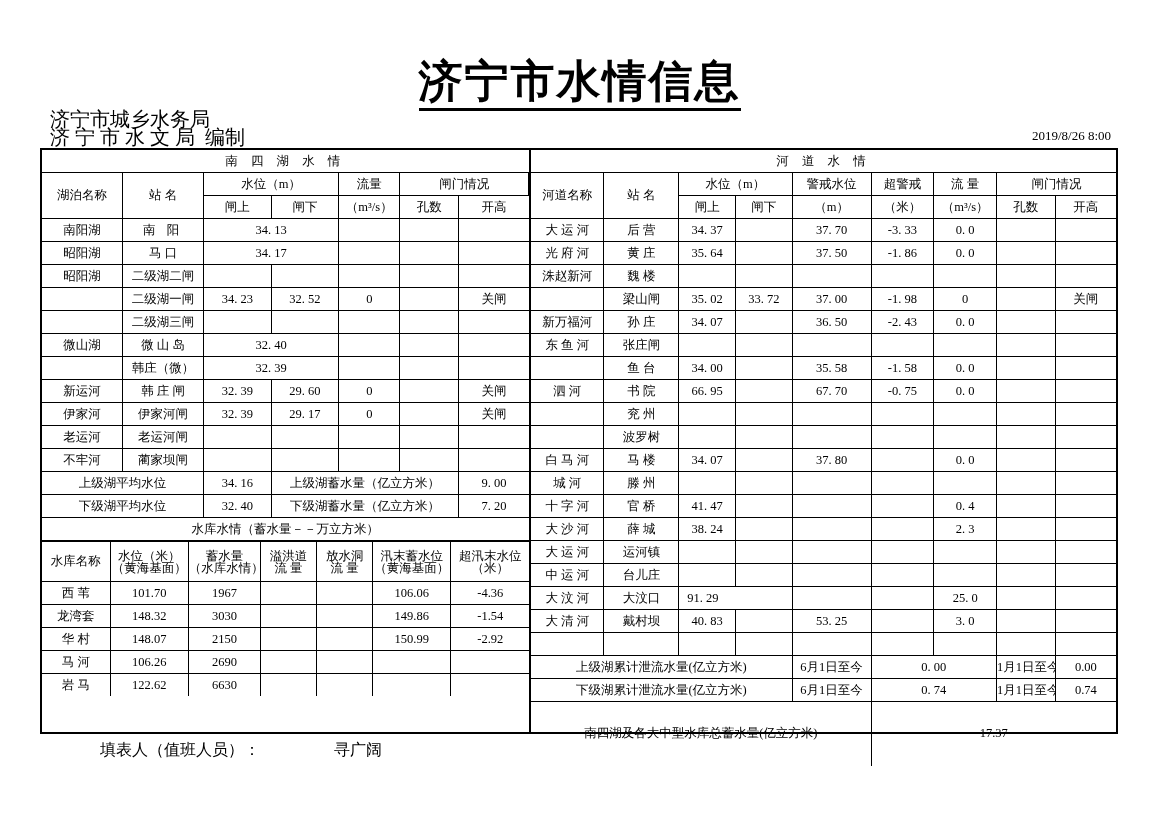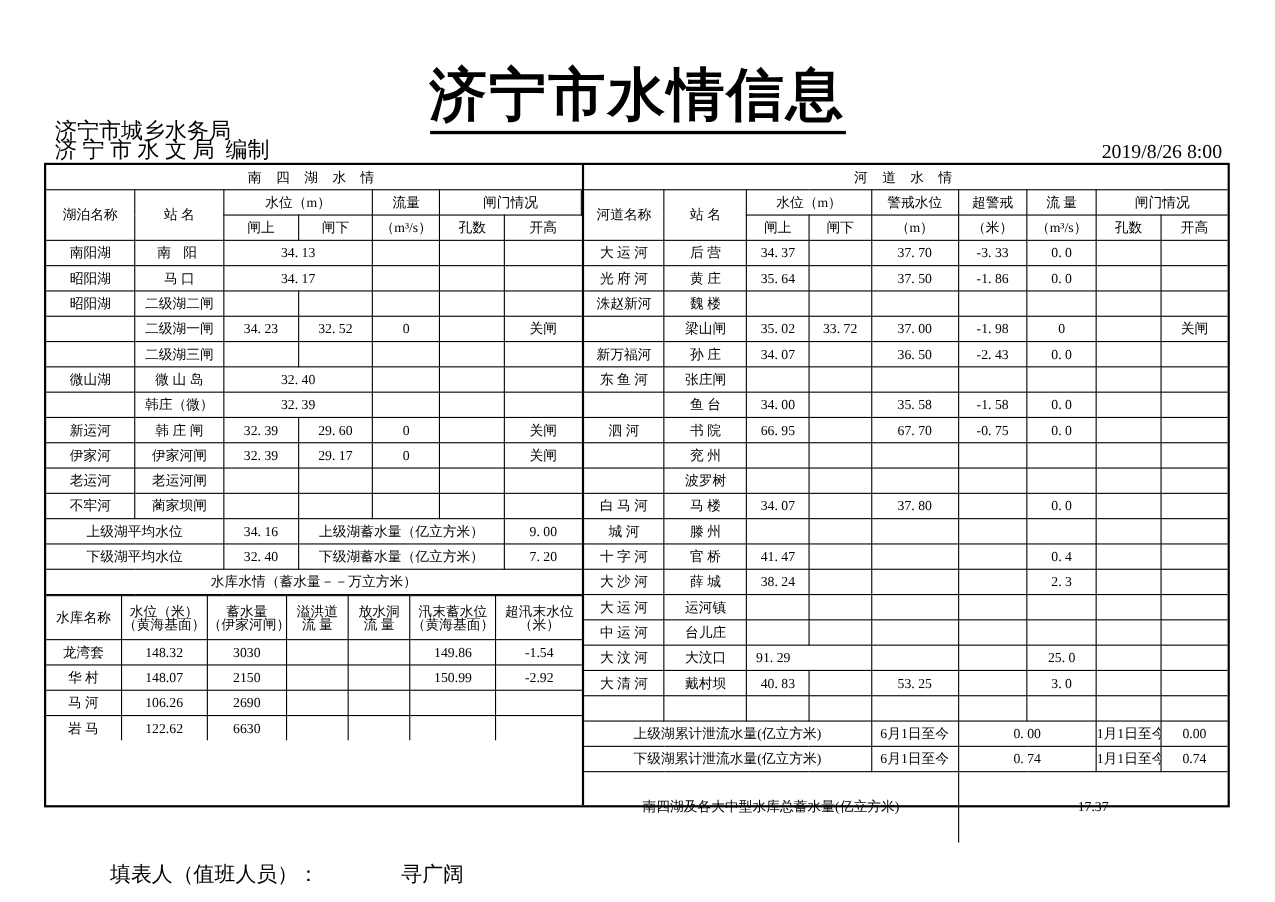--- a/index.html
+++ b/index.html
@@ -9,38 +9,38 @@
     font-family:"Liberation Serif","DejaVu Serif",serif;
     color:#000;
     -webkit-font-smoothing:none;
   }
   .page{position:relative;width:1159px;height:820px;}
 
   .title{
     position:absolute;left:0;top:52px;width:1159px;
     text-align:center;
     font-family:"DejaVu Serif","Liberation Serif",serif;
-    font-size:52px;font-weight:bold;
+    font-size:44px;font-weight:bold;
     letter-spacing:2px;
   }
   .title span{
     border-bottom:3px solid #000;
     padding-bottom:2px;
   }
 
   .org{
     position:absolute;left:50px;top:110px;
     font-size:20px;line-height:18px;
   }
   .org .line{white-space:nowrap;}
   .org .bianzhi{margin-left:10px;}
 
   .date{
     position:absolute;right:48px;top:128px;
-    font-size:18px;
+    font-size:13px;
   }
 
   
   .frame{
     position:absolute;left:40px;top:148px;
     width:1078px;height:586px;
     border:2px solid #000;
     box-sizing:border-box;
     display:flex;
     font-family:Liberation Serif, serif;
@@ -69,22 +69,22 @@
   .noT{border-top:0 !important;}
   .noB{border-bottom:0 !important;}
 
   .sp{letter-spacing:4px;}
   .small{font-size:11px;}
   .two-line{line-height:12px;font-size:11px;}
 
   .sec-title{font-size:13px;letter-spacing:5px;}
 
   .footer{
-    position:absolute;left:100px;top:782px;
-    font-size:19px;
+    position:absolute;left:100px;top:740px;
+    font-size:16px;
   }
   .footer .name{margin-left:70px;}
 </style>
 </head>
 <body>
 
 <div class="page">
 
   <div class="title"><span>济宁市水情信息</span></div>
 
@@ -254,41 +254,50 @@
         </colgroup>
         <tbody>
           <tr style="height:40px">
             <td class="noL">水库名称</td>
             <td class="two-line">
               <div>水位（米）</div>
               <div>（黄海基面）</div>
             </td>
             <td class="two-line">
               <div>蓄水量</div>
-              <div>（伊家河闸）</div>
+              <div>（水库水情）</div>
             </td>
             <td class="two-line">
               <div>溢洪道</div>
               <div>流  量</div>
             </td>
             <td class="two-line">
               <div>放水洞</div>
               <div>流  量</div>
             </td>
             <td class="two-line">
               <div>汛末蓄水位</div>
               <div>（黄海基面）</div>
             </td>
             <td class="two-line noR">
               <div>超汛末水位</div>
               <div>（米）</div>
             </td>
           </tr>
 
           <tr>
+            <td class="noL">西  苇</td>
+            <td>101.70</td>
+            <td>1967</td>
+            <td></td>
+            <td></td>
+            <td>106.06</td>
+            <td class="noR">-4.36</td>
+          </tr>
+          <tr>
             <td class="noL">龙湾套</td>
             <td>148.32</td>
             <td>3030</td>
             <td></td>
             <td></td>
             <td>149.86</td>
             <td class="noR">-1.54</td>
           </tr>
           <tr>
             <td class="noL">华  村</td>

